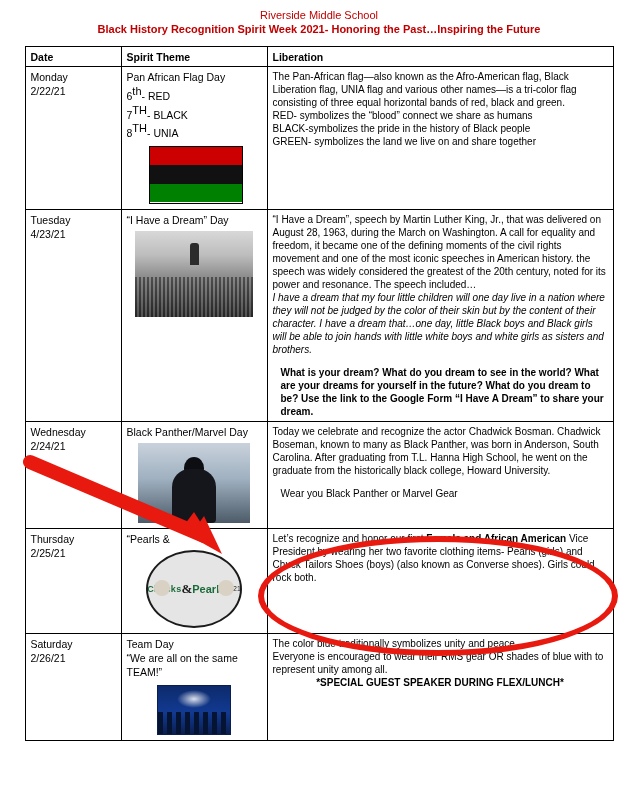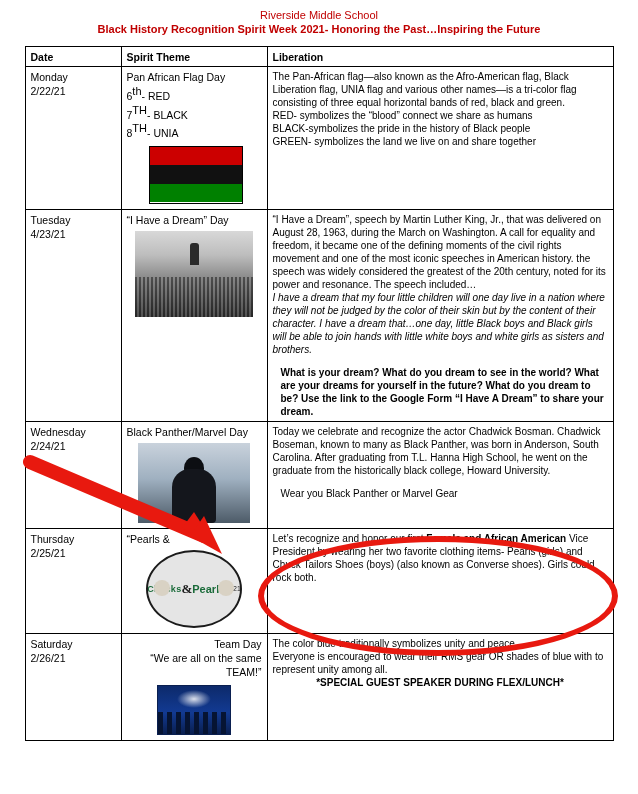--- a/index.html
+++ b/index.html
@@ -65,21 +65,21 @@
     line-height: 14px;
   }
   .cell-theme {
     font-size: 10.5px;
     line-height: 14px;
   }
   .cell-desc {
     font-size: 10px;
     line-height: 13px;
   }
-  .theme-center { text-align: right; }
+  .theme-center { text-align: left; }
   .sup { font-size: 11px; vertical-align: super; }
   .italic { font-style: italic; }
   .bold { font-weight: bold; }
   .desc-p { margin: 0 0 0 0; }
   .desc-gap { margin-top: 10px; margin-left: 8px; }
   .center { text-align: center; }
 
   
   .flag-pan {
     width: 92px;

